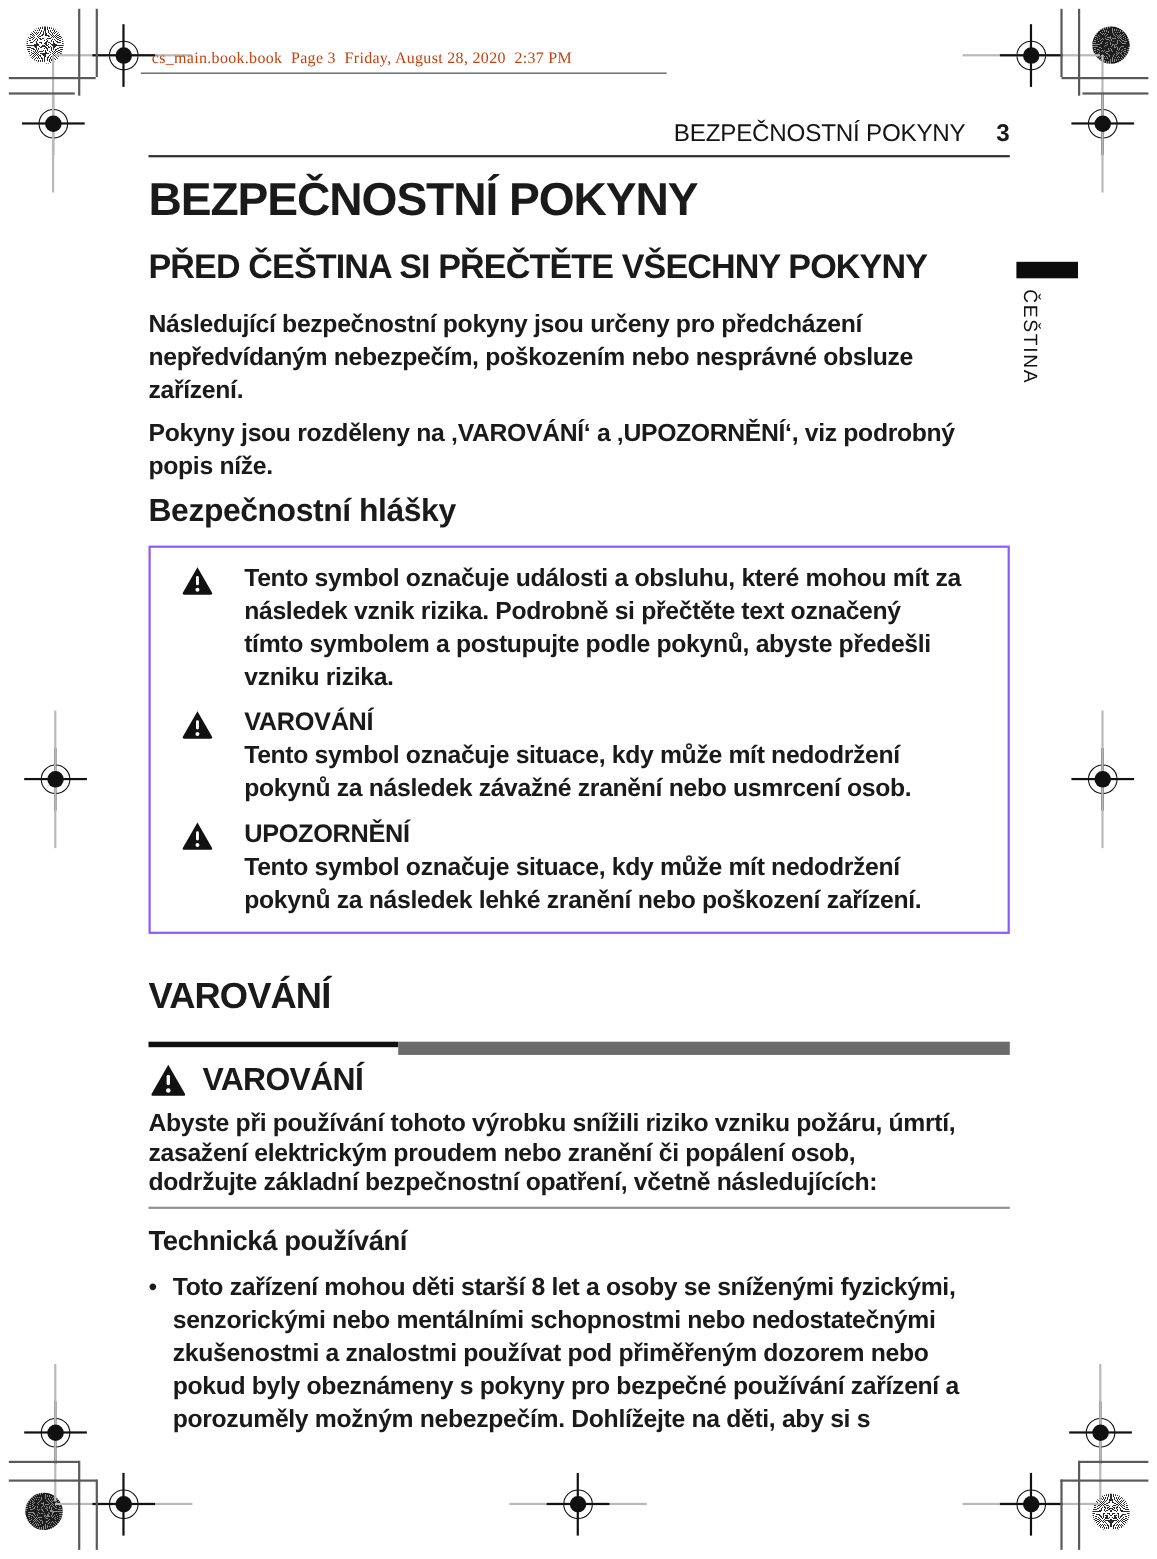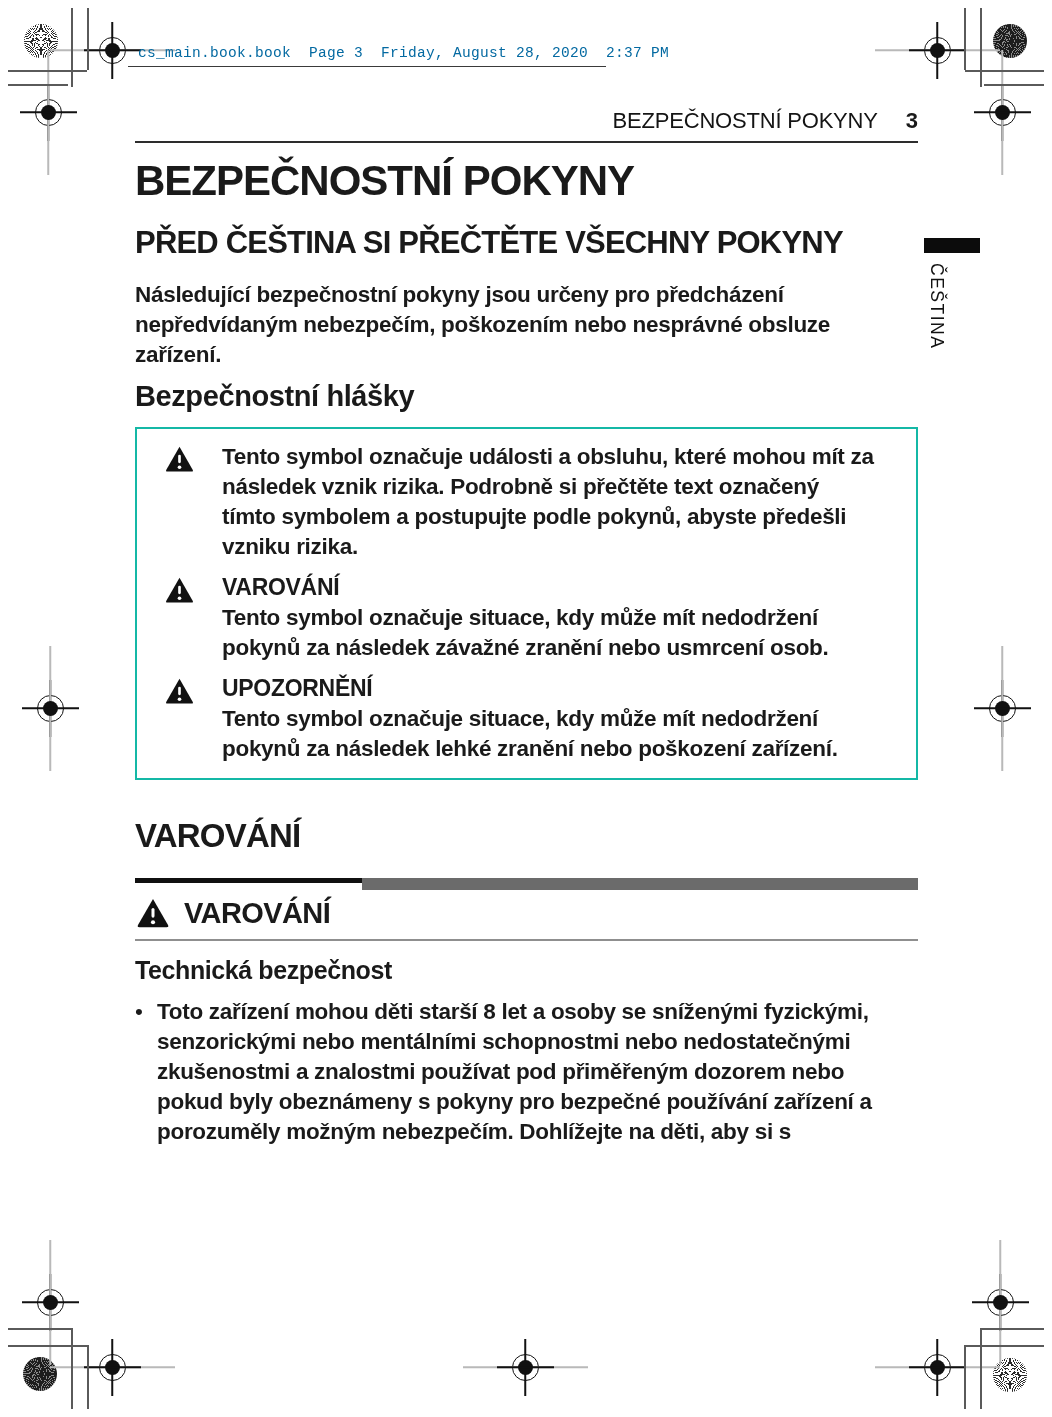--- a/index.html
+++ b/index.html
@@ -13,22 +13,22 @@
   .regmark{position:absolute;width:27px;height:27px;border:1.6px solid #111;border-radius:50%;box-sizing:border-box;}
   .regmark::before{content:"";position:absolute;left:50%;top:-16px;bottom:-16px;width:1.5px;background:#111;transform:translateX(-50%);}
   .regmark::after{content:"";position:absolute;top:50%;left:-16px;right:-16px;height:1.5px;background:#111;transform:translateY(-50%);}
   .regmark .dot{position:absolute;inset:5px;border-radius:50%;background:#111;}
   .regmark .ext{position:absolute;background:#b9b9b9;}
   .regmark.ext-v .ext{left:50%;width:1.5px;top:-50px;bottom:-50px;transform:translateX(-50%);}
   .regmark.ext-h .ext{top:50%;height:1.5px;left:-50px;right:-50px;transform:translateY(-50%);}
   .cropline{position:absolute;background:#5a5a5a;}
 
   
-  .print-banner{position:absolute;left:138px;top:45px;font-family:Liberation Mono, monospace;
-                font-size:14.5px;color:#0369a1;letter-spacing:.3px;white-space:pre;}
+  .print-banner{position:absolute;left:138px;top:45px;font-family:Liberation Serif, serif;
+                font-size:14.5px;color:#c2410c;letter-spacing:.3px;white-space:pre;}
   .print-underline{position:absolute;left:128px;top:66px;width:478px;height:1.3px;background:#3a3a3a;}
 
   
   .page-header{position:absolute;top:108px;left:135px;width:783px;text-align:right;}
   .ph-title{font-size:22px;color:#141414;letter-spacing:-0.2px;}
   .ph-num{font-size:22px;font-weight:700;margin-left:28px;}
   .header-rule{position:absolute;left:135px;top:141px;width:783px;height:2px;background:#2d2d2d;}
 
   
   .side-tab-bar{position:absolute;left:924px;top:238px;width:56px;height:15px;background:#0c0c0c;}
@@ -40,21 +40,21 @@
   h1,h2,h3,p{margin:0;font-weight:bold;}
   .pre{white-space:pre-line;}
   .doc-title{margin-top:16px;font-size:42px;line-height:46px;font-weight:700;letter-spacing:-1px;}
   .doc-subtitle{margin-top:21px;font-size:31px;line-height:36px;font-weight:700;letter-spacing:-0.8px;}
   .body{font-size:22.5px;line-height:30px;letter-spacing:-0.3px;color:#1a1a1a;}
   .p1{margin-top:19px;}
   .p2{margin-top:9px;}
   .sub-heading{margin-top:11px;font-size:29px;line-height:30px;font-weight:700;letter-spacing:-0.4px;}
 
   
-  .msg-box{margin-top:16px;border:2px solid #14b8a6;padding:13px 18px 14px 0;box-sizing:border-box;width:783px;}
+  .msg-box{margin-top:16px;border:2px solid #8b5cf6;padding:13px 18px 14px 0;box-sizing:border-box;width:783px;}
   .msg-row{display:flex;align-items:flex-start;margin-top:11px;}
   .msg-row:first-child{margin-top:0;}
   .msg-icon{flex:0 0 85px;display:flex;justify-content:center;padding-top:3px;}
   .msg-icon svg{width:31px;height:29px;}
   .msg-body{flex:1;}
   .msg-label{font-size:23px;font-weight:700;letter-spacing:-0.3px;line-height:28px;margin-bottom:2px;}
   .msg-label:empty{display:none;}
 
   
   .section-title{margin-top:37px;font-size:33px;line-height:38px;font-weight:700;letter-spacing:-0.8px;}
@@ -154,20 +154,22 @@
   <div class="side-tab-bar"></div>
   <div class="side-tab-text">ČEŠTINA</div>
 
   <main class="content">
     <h1 class="doc-title">BEZPEČNOSTNÍ POKYNY</h1>
     <h2 class="doc-subtitle">PŘED ČEŠTINA SI PŘEČTĚTE VŠECHNY POKYNY</h2>
 
     <p class="body pre p1">Následující bezpečnostní pokyny jsou určeny pro předcházení
 nepředvídaným nebezpečím, poškozením nebo nesprávné obsluze
 zařízení.</p>
+    <p class="body pre p2">Pokyny jsou rozděleny na ‚VAROVÁNÍ‘ a ‚UPOZORNĚNÍ‘, viz podrobný
+popis níže.</p>
 
     <h3 class="sub-heading">Bezpečnostní hlášky</h3>
 
     <div class="msg-box">
 
       <div class="msg-row">
         <span class="msg-icon">
           <svg viewBox="0 0 24 24">
               <path d="M12 1.4 L22.9 20.4 Q23.7 22 21.9 22 L2.1 22 Q0.3 22 1.1 20.4 Z" fill="#111"></path>
               <rect x="10.9" y="8" width="2.2" height="7" rx="1.1" fill="#fff"></rect>
@@ -224,24 +226,27 @@
 
     <div class="banner-label">
       <svg viewBox="0 0 24 24">
           <path d="M12 1.4 L22.9 20.4 Q23.7 22 21.9 22 L2.1 22 Q0.3 22 1.1 20.4 Z" fill="#111"></path>
           <rect x="10.9" y="8" width="2.2" height="7" rx="1.1" fill="#fff"></rect>
           <circle cx="12" cy="18.4" r="1.5" fill="#fff"></circle>
         </svg>
       <span class="banner-label-text">VAROVÁNÍ</span>
     </div>
 
+    <p class="body pre banner-para">Abyste při používání tohoto výrobku snížili riziko vzniku požáru, úmrtí,
+zasažení elektrickým proudem nebo zranění či popálení osob,
+dodržujte základní bezpečnostní opatření, včetně následujících:</p>
 
     <div class="rule-gray"></div>
 
-    <h3 class="tech-heading">Technická bezpečnost</h3>
+    <h3 class="tech-heading">Technická používání</h3>
 
     <div class="bullet-row">
       <span class="bullet-char">•</span>
       <p class="body pre">Toto zařízení mohou děti starší 8 let a osoby se sníženými fyzickými,
 senzorickými nebo mentálními schopnostmi nebo nedostatečnými
 zkušenostmi a znalostmi používat pod přiměřeným dozorem nebo
 pokud byly obeznámeny s pokyny pro bezpečné používání zařízení a
 porozuměly možným nebezpečím. Dohlížejte na děti, aby si s</p>
     </div>
   </main>

